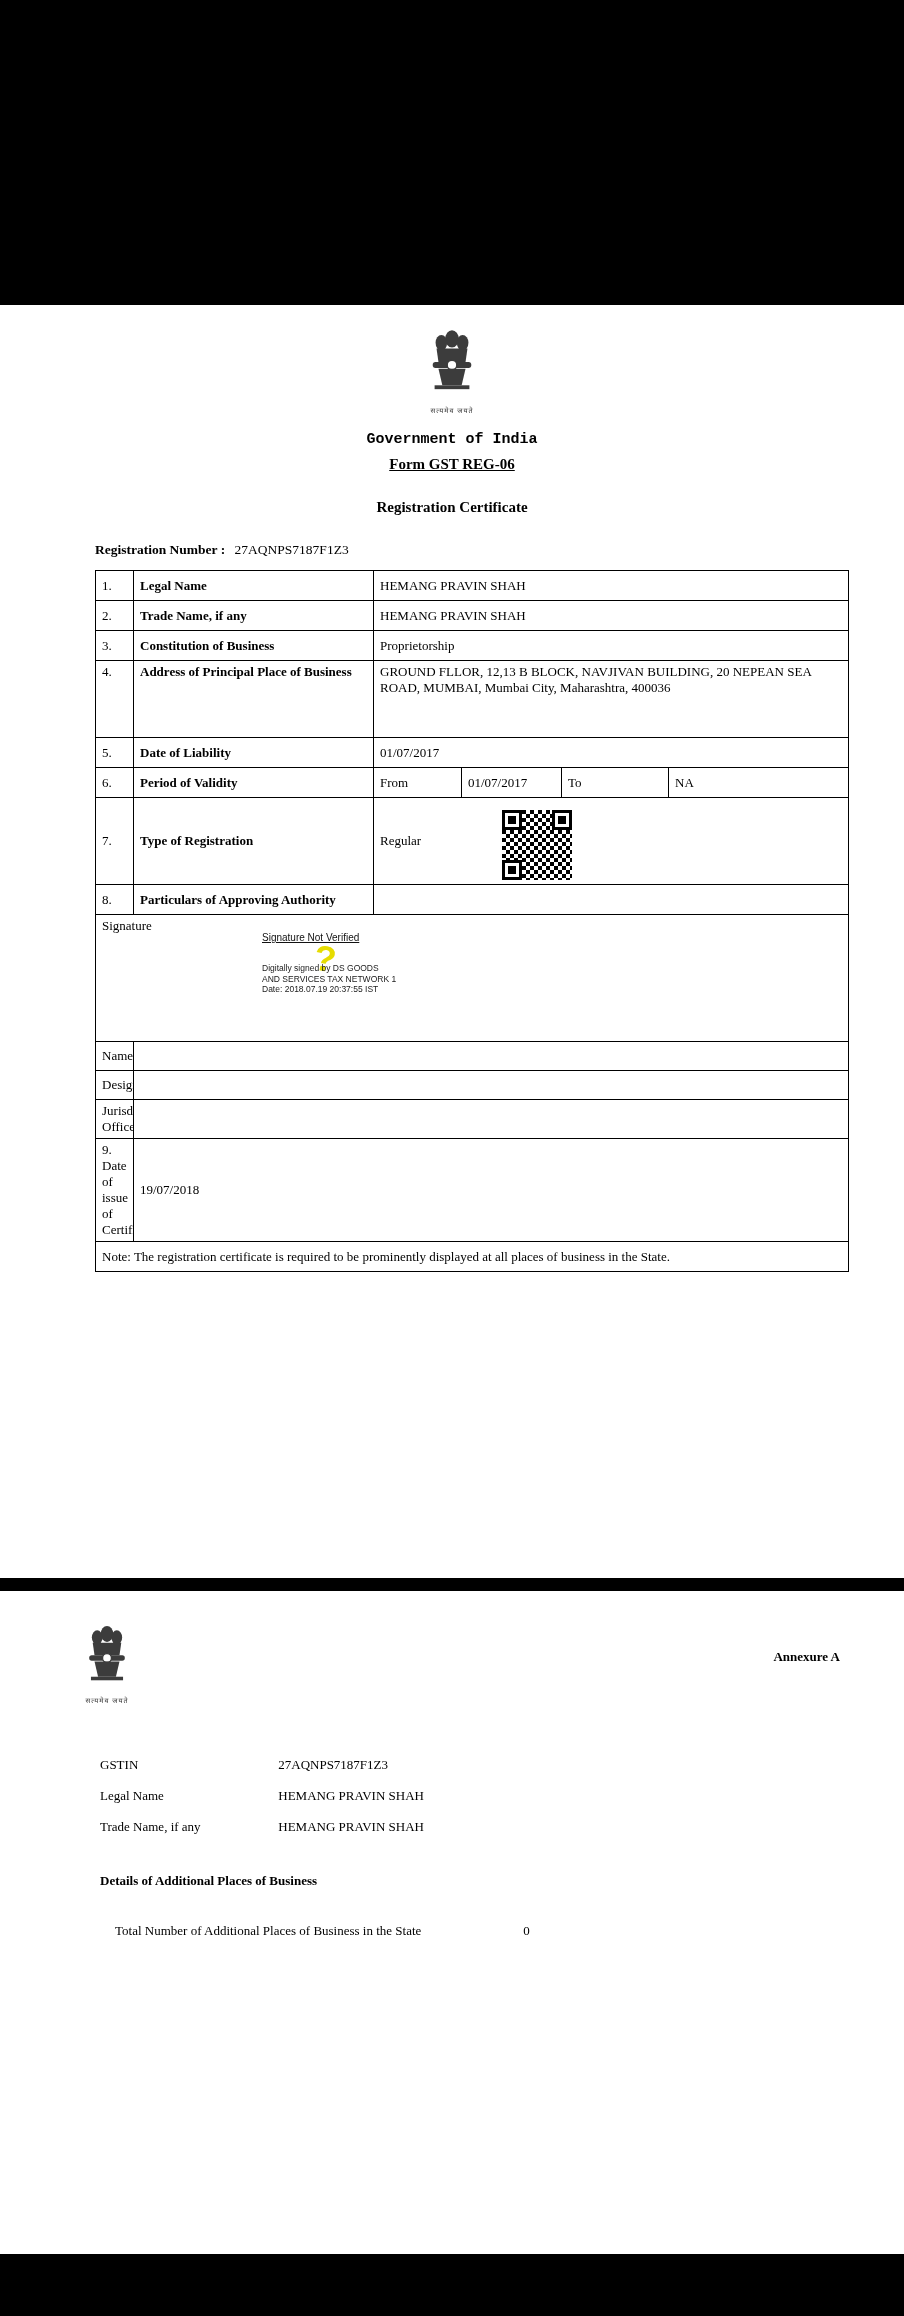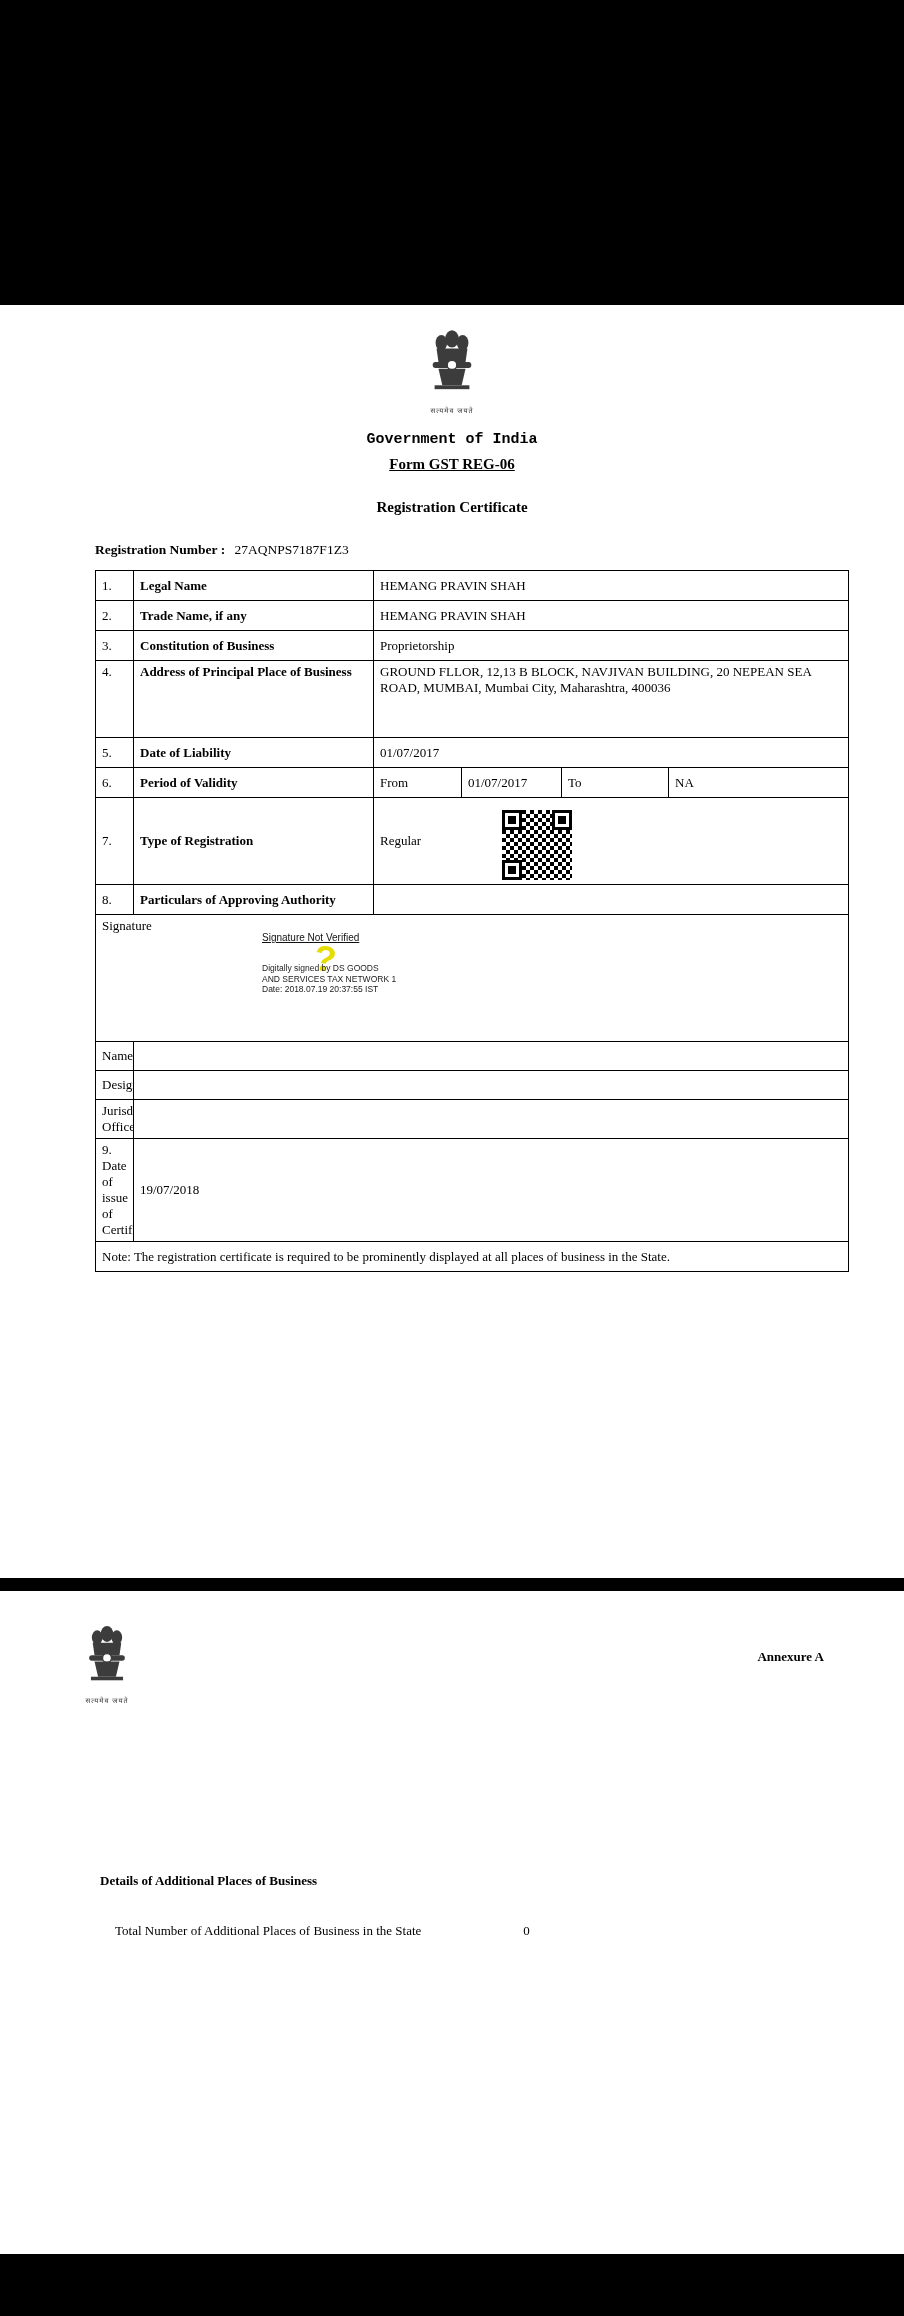--- a/index.html
+++ b/index.html
@@ -68,21 +68,21 @@
   .note-row td{height:23px;}
 
   .system-note{
     margin:48px 40px 0 40px;text-align:center;
     font-size:12px;font-weight:bold;
   }
 
   
   .page2{position:absolute;top:1591px;left:0;width:904px;height:663px;}
   .p2-emblem{position:absolute;left:72px;top:34px;text-align:center;width:70px;}
-  .annexure{position:absolute;right:80px;top:58px;font-size:13px;font-weight:bold;}
+  .annexure{position:absolute;right:64px;top:58px;font-size:13px;font-weight:bold;}
   .p2-fields{position:absolute;left:100px;top:158px;font-size:13px;}
   .p2-row{height:31px;line-height:31px;}
   .p2-row .p2-lbl{display:inline-block;width:175px;}
   .p2-row .p2-val{display:inline-block;}
   .p2-details-title{position:absolute;left:100px;top:282px;font-size:13px;font-weight:bold;}
   .p2-total{position:absolute;left:115px;top:332px;font-size:13px;}
   .p2-total .p2-lbl2{display:inline-block;width:405px;}
 </style>
 </head>
 <body>
@@ -234,20 +234,34 @@
           <circle cx="30" cy="37" r="5" fill="#ffffff" stroke="#3c3c3c" stroke-width="1.5"></circle>
           <path d="M16 41 h28 l-4 17 h-20 z"></path>
           <rect x="12" y="58" width="36" height="4"></rect>
         </g>
       </svg>
       <span class="emblem-caption">सत्यमेव जयते</span>
     </div>
 
     <div class="annexure">Annexure A</div>
 
+    <div class="p2-fields">
+      <div class="p2-row">
+        <span class="p2-lbl">GSTIN</span>
+        <span class="p2-val">27AQNPS7187F1Z3</span>
+      </div>
+      <div class="p2-row">
+        <span class="p2-lbl">Legal Name</span>
+        <span class="p2-val">HEMANG PRAVIN SHAH</span>
+      </div>
+      <div class="p2-row">
+        <span class="p2-lbl">Trade Name, if any</span>
+        <span class="p2-val">HEMANG PRAVIN SHAH</span>
+      </div>
+    </div>
 
     <div class="p2-details-title">Details of Additional Places of Business</div>
 
     <div class="p2-total">
       <span class="p2-lbl2">Total Number of Additional Places of Business in the State</span>
       <span>0</span>
     </div>
   </div>
 
   <div class="bar-bottom"></div>

